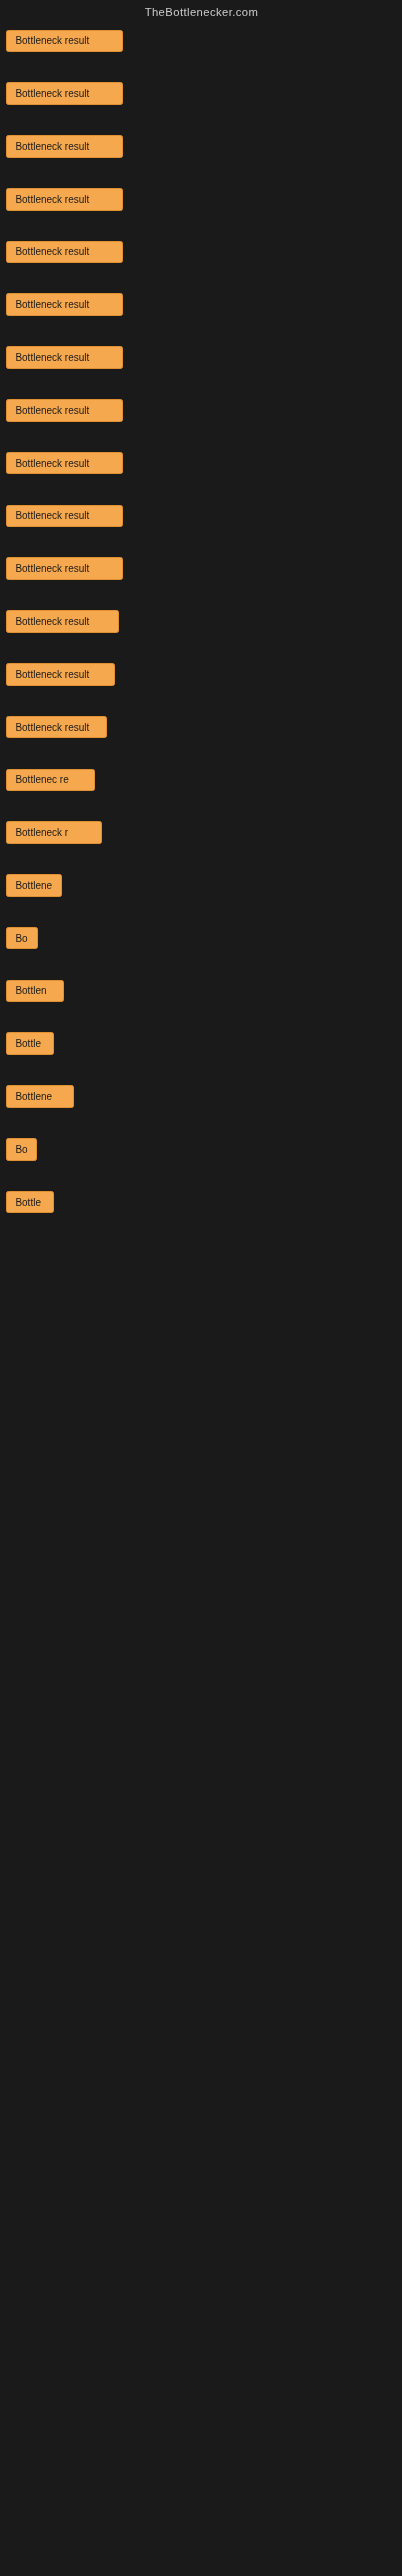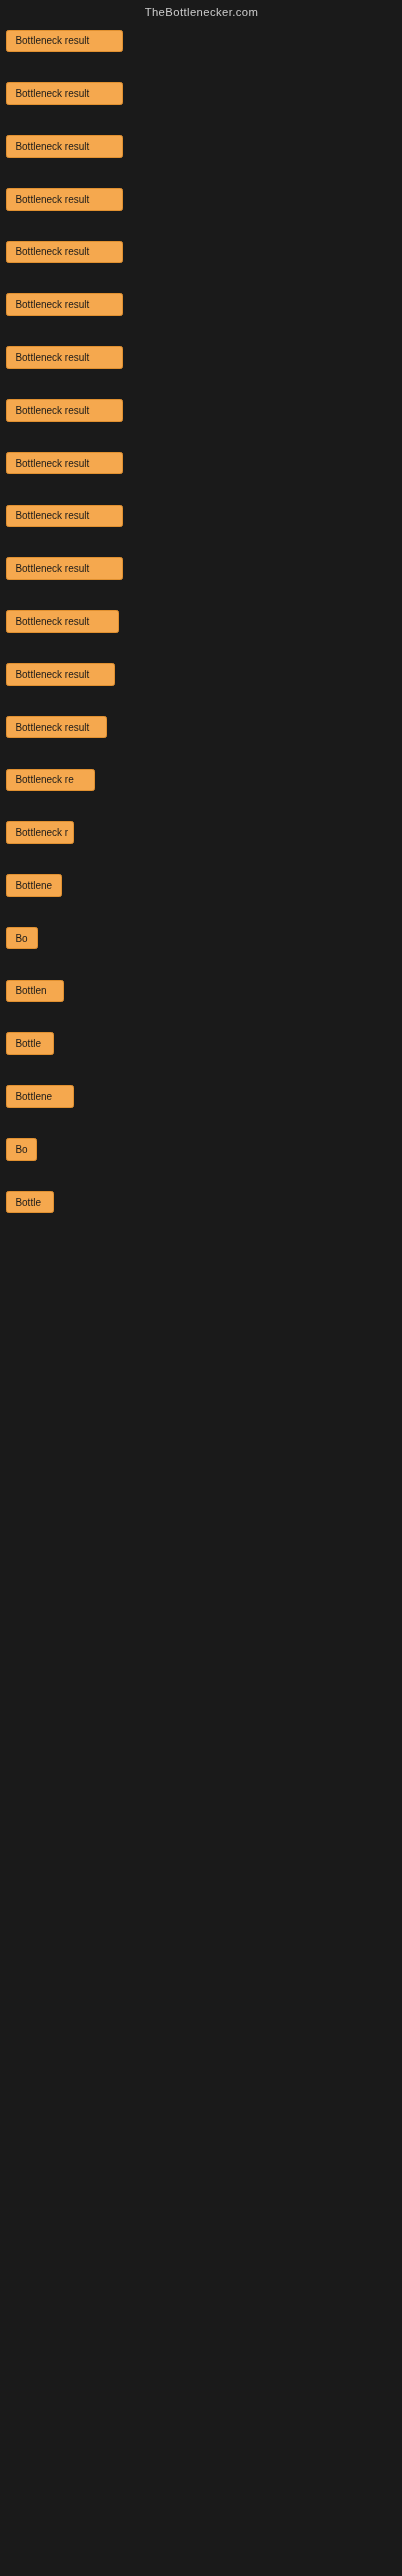--- a/index.html
+++ b/index.html
@@ -56,22 +56,22 @@
     <div class="card-row" style="padding-top: 16px;"><div class="bottleneck-card" style="width: 117px;">Bottleneck result</div></div>
     <div class="card-row" style="padding-top: 16px;"><div class="bottleneck-card" style="width: 117px;">Bottleneck result</div></div>
     <div class="card-row" style="padding-top: 16px;"><div class="bottleneck-card" style="width: 117px;">Bottleneck result</div></div>
     <div class="card-row" style="padding-top: 16px;"><div class="bottleneck-card" style="width: 117px;">Bottleneck result</div></div>
     <div class="card-row" style="padding-top: 16px;"><div class="bottleneck-card" style="width: 117px;">Bottleneck result</div></div>
     <div class="card-row" style="padding-top: 16px;"><div class="bottleneck-card" style="width: 117px;">Bottleneck result</div></div>
     <div class="card-row" style="padding-top: 16px;"><div class="bottleneck-card" style="width: 117px;">Bottleneck result</div></div>
     <div class="card-row" style="padding-top: 16px;"><div class="bottleneck-card" style="width: 113px;">Bottleneck result</div></div>
     <div class="card-row" style="padding-top: 16px;"><div class="bottleneck-card" style="width: 109px;">Bottleneck result</div></div>
     <div class="card-row" style="padding-top: 16px;"><div class="bottleneck-card" style="width: 101px;">Bottleneck result</div></div>
-    <div class="card-row" style="padding-top: 16px;"><div class="bottleneck-card" style="width: 89px;">Bottleneck re</div></div>
-    <div class="card-row" style="padding-top: 16px;"><div class="bottleneck-card" style="width: 68px;">Bottleneck r</div></div>
+    <div class="card-row" style="padding-top: 16px;"><div class="bottleneck-card" style="width: 89px;">Bottlenec re</div></div>
+    <div class="card-row" style="padding-top: 16px;"><div class="bottleneck-card" style="width: 96px;">Bottleneck r</div></div>
     <div class="card-row" style="padding-top: 16px;"><div class="bottleneck-card" style="width: 56px;">Bottlene</div></div>
     <div class="card-row" style="padding-top: 16px;"><div class="bottleneck-card" style="width: 32px;">Bo</div></div>
     <div class="card-row" style="padding-top: 16px;"><div class="bottleneck-card" style="width: 58px;">Bottlen</div></div>
     <div class="card-row" style="padding-top: 16px;"><div class="bottleneck-card" style="width: 48px;">Bottle</div></div>
     <div class="card-row" style="padding-top: 16px;"><div class="bottleneck-card" style="width: 68px;">Bottlene</div></div>
     <div class="card-row" style="padding-top: 16px;"><div class="bottleneck-card" style="width: 31px;">Bo</div></div>
     <div class="card-row" style="padding-top: 16px;"><div class="bottleneck-card" style="width: 48px;">Bottle</div></div>
   </div>
 
 

